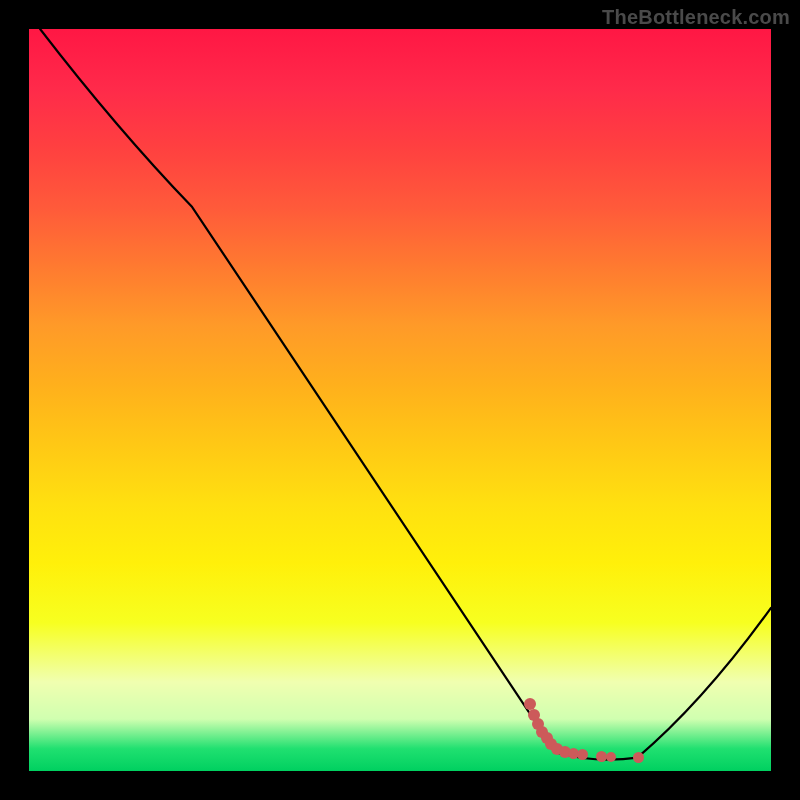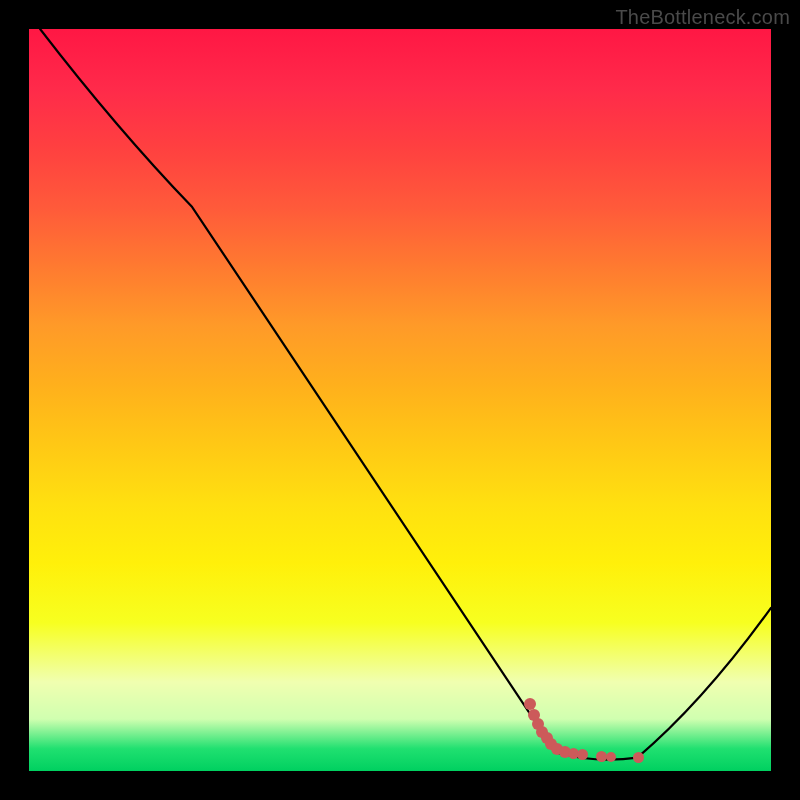--- a/index.html
+++ b/index.html
@@ -34,21 +34,21 @@
       #20e070 97%,
       #00d060 100%
     );
   }
   .attribution {
     position: absolute;
     top: 6px;
     right: 10px;
     color: #4a4a4a;
     font-size: 20px;
-    font-weight: 400;
+    font-weight: 700;
     letter-spacing: 0.2px;
     z-index: 5;
   }
   svg.curve {
     position: absolute;
     left: 0;
     top: 0;
     width: 742px;
     height: 742px;
     z-index: 3;

